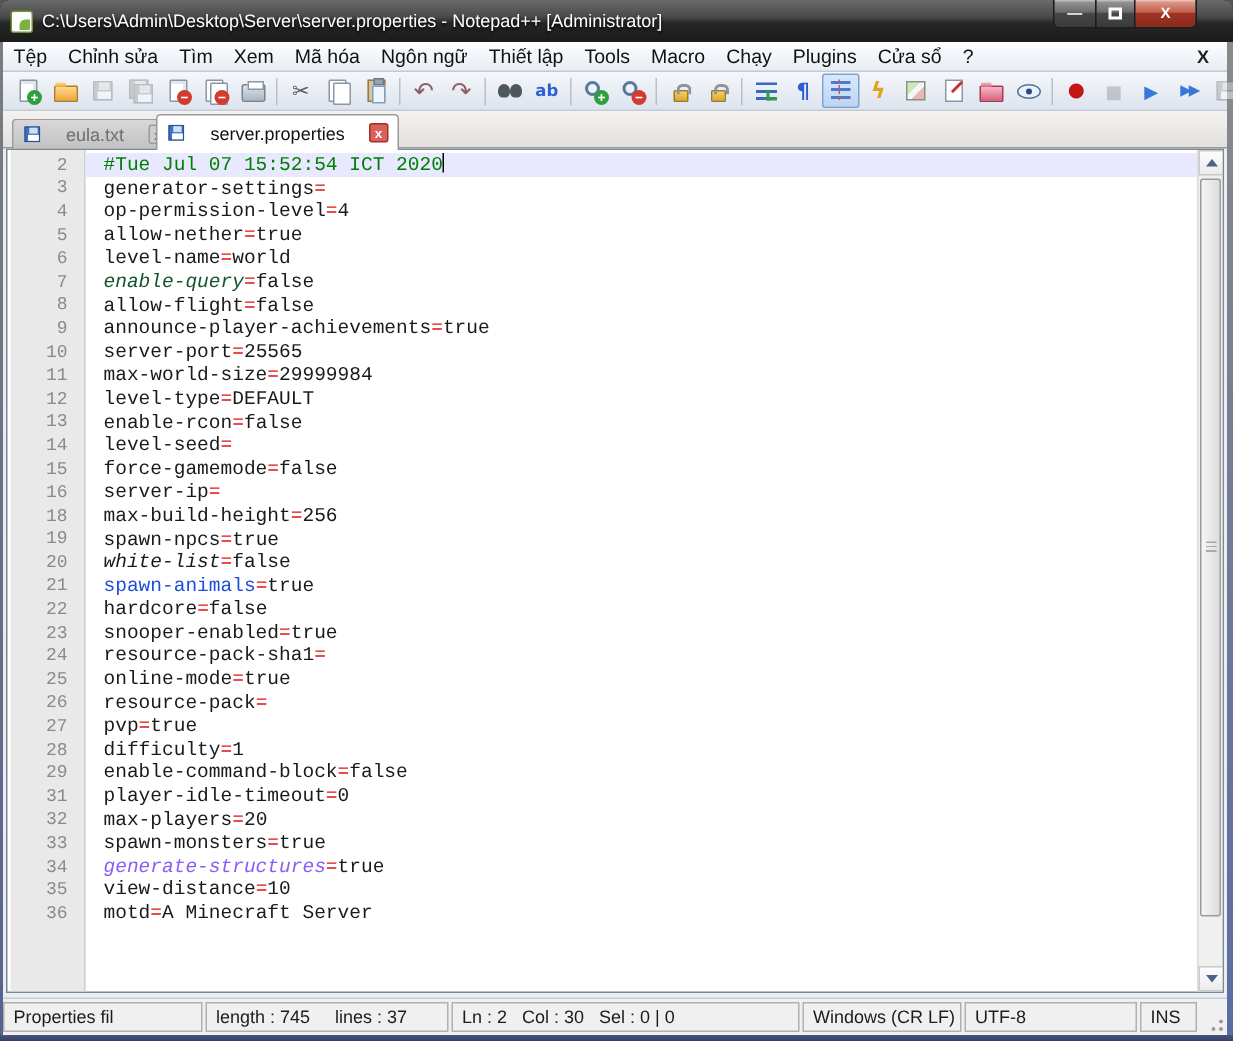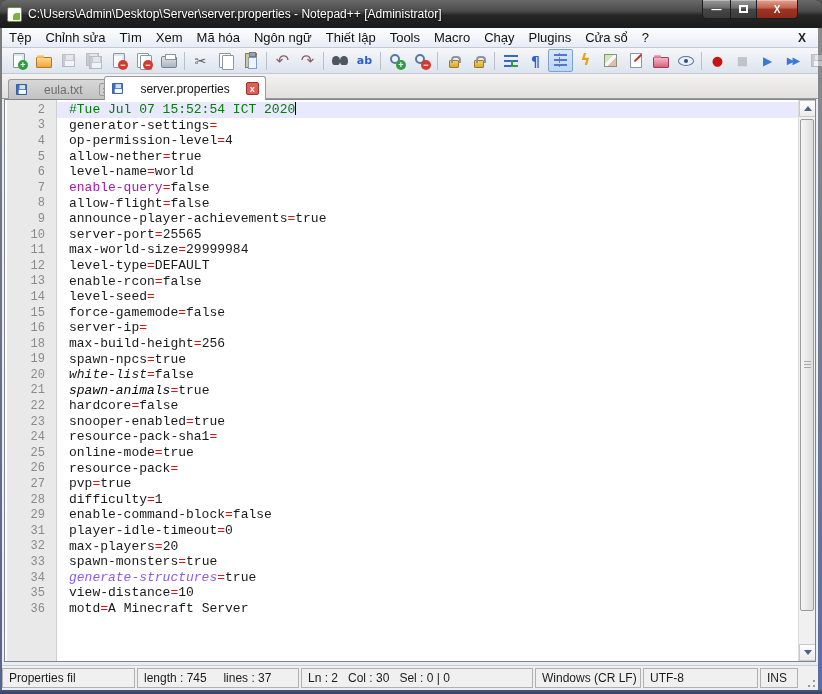--- a/index.html
+++ b/index.html
@@ -349,21 +349,21 @@
           <div class="ed-row">
             <span class="ed-num">5</span>
             <span class="ed-text"><span style="color: rgb(26, 26, 26);">allow-nether</span><span style="color: rgb(224, 16, 16);">=</span><span style="color: rgb(26, 26, 26);">true</span></span>
           </div>
           <div class="ed-row">
             <span class="ed-num">6</span>
             <span class="ed-text"><span style="color: rgb(26, 26, 26);">level-name</span><span style="color: rgb(224, 16, 16);">=</span><span style="color: rgb(26, 26, 26);">world</span></span>
           </div>
           <div class="ed-row">
             <span class="ed-num">7</span>
-            <span class="ed-text"><span style="color: #a21caf;">enable-query</span><span style="color: rgb(224, 16, 16);">=</span><span style="color: rgb(26, 26, 26);">false</span></span>
+            <span class="ed-text"><span style="color: #14532d; font-style: italic;">enable-query</span><span style="color: rgb(224, 16, 16);">=</span><span style="color: rgb(26, 26, 26);">false</span></span>
           </div>
           <div class="ed-row">
             <span class="ed-num">8</span>
             <span class="ed-text"><span style="color: rgb(26, 26, 26);">allow-flight</span><span style="color: rgb(224, 16, 16);">=</span><span style="color: rgb(26, 26, 26);">false</span></span>
           </div>
           <div class="ed-row">
             <span class="ed-num">9</span>
             <span class="ed-text"><span style="color: rgb(26, 26, 26);">announce-player-achievements</span><span style="color: rgb(224, 16, 16);">=</span><span style="color: rgb(26, 26, 26);">true</span></span>
           </div>
           <div class="ed-row">
@@ -401,21 +401,21 @@
           <div class="ed-row">
             <span class="ed-num">19</span>
             <span class="ed-text"><span style="color: rgb(26, 26, 26);">spawn-npcs</span><span style="color: rgb(224, 16, 16);">=</span><span style="color: rgb(26, 26, 26);">true</span></span>
           </div>
           <div class="ed-row">
             <span class="ed-num">20</span>
             <span class="ed-text"><span style="color: rgb(26, 26, 26); font-style: italic;">white-list</span><span style="color: rgb(224, 16, 16);">=</span><span style="color: rgb(26, 26, 26);">false</span></span>
           </div>
           <div class="ed-row">
             <span class="ed-num">21</span>
-            <span class="ed-text"><span style="color: #000000; font-style: italic;">spawn-animals</span><span style="color: rgb(224, 16, 16);">=</span><span style="color: rgb(26, 26, 26);">true</span></span>
+            <span class="ed-text"><span style="color: #1d4ed8;">spawn-animals</span><span style="color: rgb(224, 16, 16);">=</span><span style="color: rgb(26, 26, 26);">true</span></span>
           </div>
           <div class="ed-row">
             <span class="ed-num">22</span>
             <span class="ed-text"><span style="color: rgb(26, 26, 26);">hardcore</span><span style="color: rgb(224, 16, 16);">=</span><span style="color: rgb(26, 26, 26);">false</span></span>
           </div>
           <div class="ed-row">
             <span class="ed-num">23</span>
             <span class="ed-text"><span style="color: rgb(26, 26, 26);">snooper-enabled</span><span style="color: rgb(224, 16, 16);">=</span><span style="color: rgb(26, 26, 26);">true</span></span>
           </div>
           <div class="ed-row">

